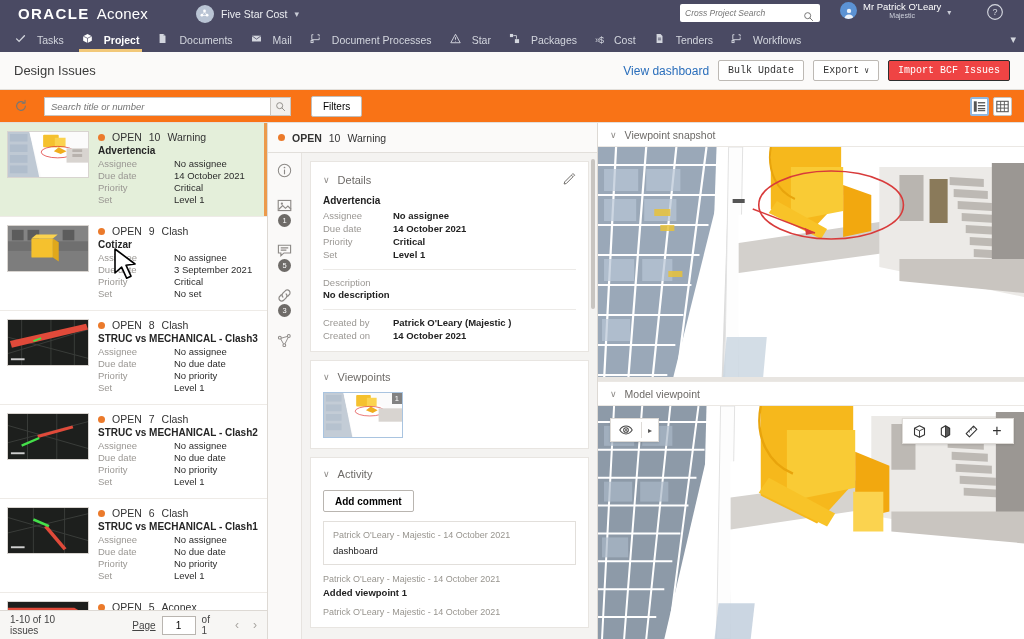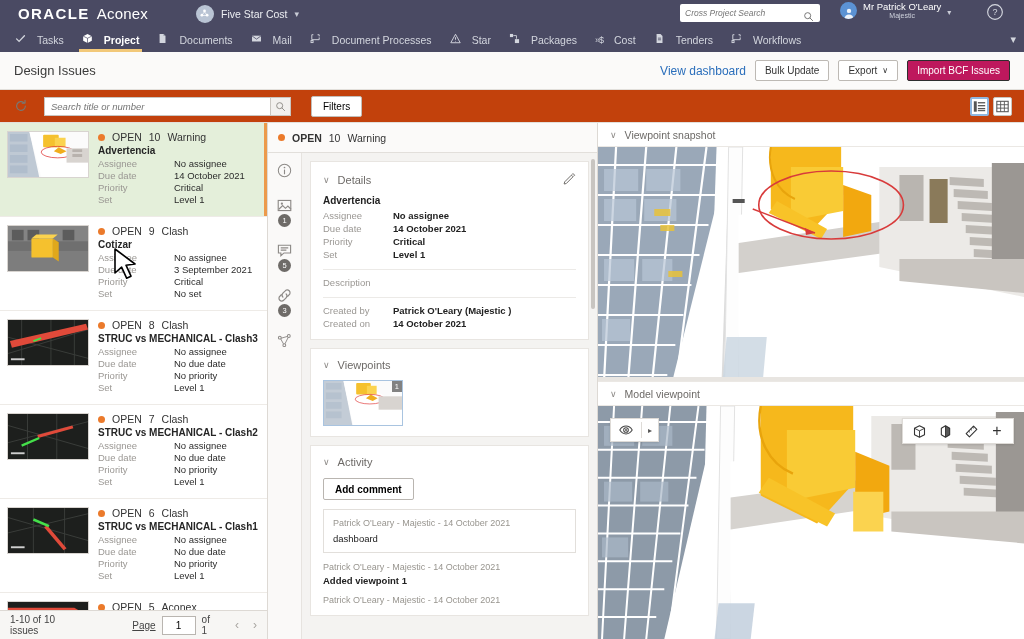--- a/index.html
+++ b/index.html
@@ -71,27 +71,27 @@
   .pagehead {
     height: 38px; background: #fbfaf9; border-bottom: 1px solid #e2dfdb;
     display: flex; align-items: center; padding: 0 14px;
   }
   .page-title { font-size: 13px; color: #3b3b3b; }
   .pagehead-right { margin-left: auto; display: flex; align-items: center; gap: 9px; }
   .link-btn { color: #2a6ebb; font-size: 12px; text-decoration: none; }
   .btn {
     height: 21px; padding: 0 9px; border: 1px solid #bdb9b4; background: #fff;
     border-radius: 2px; font-size: 10px; color: #333;
-    display: flex; align-items: center; gap: 5px; font-family: Liberation Sans, sans-serif;
-  }
-  .btn.dark { background: #be185d; color: #fff; border-color: #2e2e2e; }
+    display: flex; align-items: center; gap: 5px; font-family: Liberation Mono, monospace;
+  }
+  .btn.dark { background: #ef4444; color: #fff; border-color: #2e2e2e; }
 
   
   .toolbar {
-    height: 33px; background: #c2410c; border-bottom: 1px solid #e2dfdb;
+    height: 33px; background: #f97316; border-bottom: 1px solid #e2dfdb;
     display: flex; align-items: center; padding: 0 12px; gap: 8px;
   }
   .refresh-btn { width: 18px; height: 18px; display: flex; align-items: center; justify-content: center; }
   .refresh-btn svg { width: 14px; height: 14px; }
   .search-wrap { display: flex; margin-left: 6px; }
   .search-wrap input {
     width: 226px; height: 19px; border: 1px solid #c9c5c0; border-right: none;
     background: #fff; font-size: 9.5px; padding: 0 6px; outline: none;
     font-style: italic; color: #8d8d8d; font-family: "Liberation Sans", sans-serif;
   }
@@ -687,20 +687,21 @@
             <span class="d-v">No assignee</span>
             <span class="d-k">Due date</span>
             <span class="d-v">14 October 2021</span>
             <span class="d-k">Priority</span>
             <span class="d-v">Critical</span>
             <span class="d-k">Set</span>
             <span class="d-v">Level 1</span>
           </div>
           <div class="d-sep"></div>
           <div class="d-lab">Description</div>
+          <div class="d-strong">No description</div>
           <div class="d-sep"></div>
           <div class="d-grid">
             <span class="d-k">Created by</span>
             <span class="d-v">Patrick O'Leary (Majestic )</span>
             <span class="d-k">Created on</span>
             <span class="d-v">14 October 2021</span>
           </div>
         </div>
 
         <div class="card">

